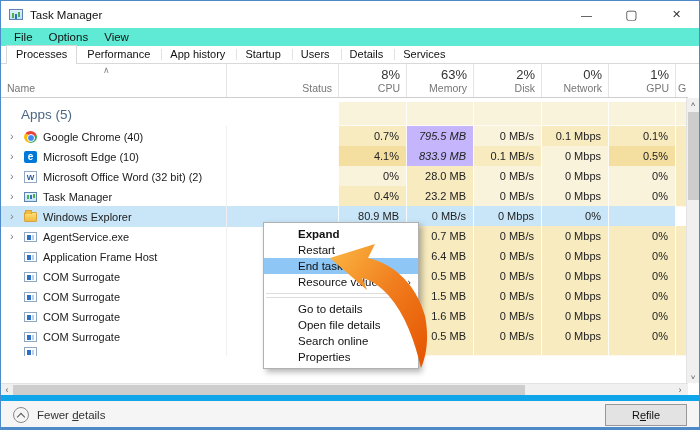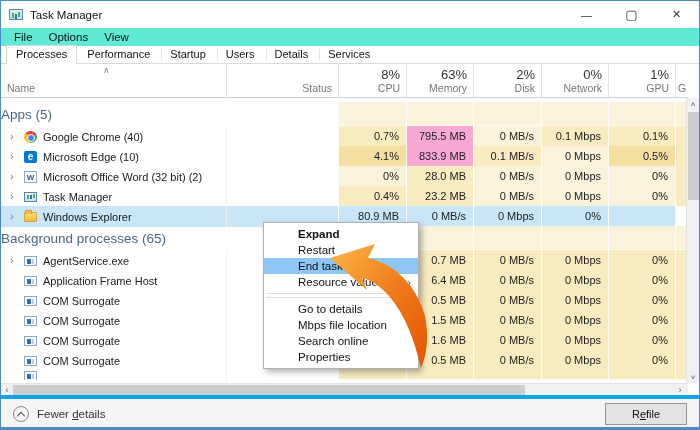--- a/index.html
+++ b/index.html
@@ -40,33 +40,33 @@
   .hcol { border-left:1px solid #e4e4e4; display:flex; flex-direction:column; justify-content:flex-end; align-items:flex-end; padding:2px 6px 3px; }
   .hcol-name { border-left:none; align-items:flex-start; }
   .hdr-pct { font-size:13px; color:#333; margin-top:1px; }
   .hdr-label { font-size:10.5px; color:#767676; }
   .sort-glyph { position:absolute; left:102px; top:1px; color:#888; font-size:9px; }
   .hdr-overflow { font-size:10.5px; color:#767676; padding:2px 0 3px 2px; align-items:flex-start; }
 
   
   .list { position:relative; width:687px; height:286px; overflow:hidden; background:#fff; padding-top:4px; }
   .section-header { height:24px; }
-  .section-title { grid-column:1 / 3; display:flex; align-items:center; padding-left:0; font-size:13.5px; color:#4a6784; }
+  .section-title { grid-column:1 / 3; display:flex; align-items:center; padding-left:20px; font-size:13.5px; color:#4a6784; }
   .row { height:20px; }
   .row.partial { height:10px; overflow:hidden; }
   .name-cell { display:flex; align-items:center; gap:6px; padding-left:9px; overflow:hidden; white-space:nowrap; }
   .chev { width:8px; color:#808080; font-size:11px; line-height:1; flex:0 0 8px; }
   .proc-label { font-size:11px; color:#1b1b1b; }
   .status-cell { border-left:1px solid #f0f0f0; }
   .val { text-align:right; padding-right:7px; line-height:20px; font-size:11px; color:#222;
          border-left:1px solid rgba(255,255,255,.9); border-bottom:1px solid rgba(255,255,255,.7); }
   .h0 { background:#faf3db; }
   .h1 { background:#f7ebbf; }
   .h2 { background:#f5dfa0; }
-  .h4 { background:#f9a8d4; }
+  .h4 { background:#c4b5fd;font-style:italic; }
   .row.selected > div { background:#c9e6f8 !important; }
 
   
   .row-icon { width:13px; height:12px; flex:0 0 13px; position:relative; display:inline-block; }
   .chrome-icon { width:12px; height:12px; border-radius:50%;
     background:conic-gradient(from -50deg, #ea4335 0 120deg, #4285f4 0 120deg, #34a853 120deg 240deg, #fbbc05 240deg 360deg); }
   .chrome-icon::after { content:""; position:absolute; left:3px; top:3px; width:6px; height:6px; border-radius:50%; background:#4285f4; border:1.5px solid #fff; }
   .edge-icon { width:12px; height:12px; border-radius:2px; background:#0078d7; color:#fff; font-weight:bold; font-size:10px; text-align:center; line-height:12px; }
   .edge-icon::after { content:"e"; }
   .word-icon { width:11px; height:12px; background:#fff; border:1px solid #93a8c5; color:#2b579a; font-size:8px; font-weight:bold; text-align:center; line-height:11px; }
@@ -83,21 +83,21 @@
   .vscroll { position:absolute; right:0; top:97px; width:13px; height:285px; background:#f0f0f0; border-left:1px solid #e3e3e3; z-index:5; }
   .vscroll .arrow { height:12px; display:flex; align-items:center; justify-content:center; font-size:8px; color:#555; }
   .vscroll .arrow.down { position:absolute; bottom:0; left:0; right:0; }
   .vthumb { position:absolute; left:1px; top:14px; width:11px; height:88px; background:#cdcdcd; }
   .hscroll { position:absolute; left:0; top:382px; width:687px; height:12px; background:#f0f0f0; border-top:1px solid #e3e3e3; z-index:5; display:flex; align-items:center; }
   .hscroll .arrow { width:12px; text-align:center; font-size:9px; color:#555; }
   .hscroll .arrow.right { position:absolute; right:2px; }
   .hthumb { position:absolute; left:12px; top:1px; height:10px; width:512px; background:#cdcdcd; }
 
   
-  .statusbar { position:absolute; left:0; right:0; top:394px; height:33px; background:#f5f5f5; border-top:4px solid #0ea5e9; display:flex; align-items:center; padding:0 12px; z-index:6; }
+  .statusbar { position:absolute; left:0; right:0; top:394px; height:33px; background:#f5f5f5; border-top:6px solid #0ea5e9; display:flex; align-items:center; padding:0 12px; z-index:6; }
   .fewer { display:flex; align-items:center; gap:8px; font-size:11.5px; color:#333; }
   .circle-chev { width:16px; height:16px; border:1px solid #8a8a8a; border-radius:50%; position:relative; }
   .circle-chev::after { content:""; position:absolute; left:4px; top:6px; width:5px; height:5px; border-left:1px solid #555; border-top:1px solid #555; transform:rotate(45deg); }
   .accel { text-decoration:underline; }
   .restart-btn { margin-left:auto; width:82px; height:22px; background:#e3e3e3; border:1px solid #989898; font-size:11px; color:#111; display:flex; align-items:center; justify-content:center; }
 
   
   .ctxmenu { position:absolute; left:262px; top:221px; width:156px; background:#fff; border:1px solid #b0b0b0;
              box-shadow:3px 3px 6px rgba(0,0,0,.3); padding:3px 0; z-index:10; }
   .ctx-item { height:16px; line-height:16px; padding:0 8px 0 34px; font-size:11.5px; color:#111; position:relative; white-space:nowrap; }
@@ -131,20 +131,23 @@
     </div>
 
   <div class="tabbar">
       <div class="tab selected">
       <span>Processes</span>
     </div>
       <div class="tab">
       <span>Performance</span>
     </div>
       <div class="tab">
+      <span>App history</span>
+    </div>
+      <div class="tab">
       <span>Startup</span>
     </div>
       <div class="tab">
       <span>Users</span>
     </div>
       <div class="tab">
       <span>Details</span>
     </div>
       <div class="tab">
       <span>Services</span>
@@ -256,29 +259,20 @@
         <span class="row-icon explorer-icon"></span>
         <span class="proc-label">Windows Explorer</span>
       </div>
       <div class="status-cell"></div>
       <div class="val h1">80.9 MB</div>
       <div class="val h0">0 MB/s</div>
       <div class="val h0">0 Mbps</div>
       <div class="val h0">0%</div>
       <div class="val h1"></div>
     </div>
-      <div class="section-header grid">
-      <div class="section-title">Background processes (65)</div>
-      <div class="val h0"></div>
-      <div class="val h0"></div>
-      <div class="val h0"></div>
-      <div class="val h0"></div>
-      <div class="val h0"></div>
-      <div class="val h0"></div>
-    </div>
       <div class="row grid">
       <div class="name-cell">
         <span class="chev">›</span>
         <span class="row-icon app-icon"></span>
         <span class="proc-label">AgentService.exe</span>
       </div>
       <div class="status-cell"></div>
       <div class="val h1"></div>
       <div class="val h1">0.7 MB</div>
       <div class="val h1">0 MB/s</div>
@@ -411,21 +405,21 @@
       <span>Resource values</span>
       <span class="ctx-sub" style="display: inline;">›</span>
     </div>
       <div class="ctx-sep"></div>
       <div class="ctx-sep"></div>
       <div class="ctx-item">
       <span>Go to details</span>
       
     </div>
       <div class="ctx-item">
-      <span>Mbps file location</span>
+      <span>Open file details</span>
       
     </div>
       <div class="ctx-item">
       <span>Search online</span>
       
     </div>
       <div class="ctx-item">
       <span>Properties</span>
       
     </div>

